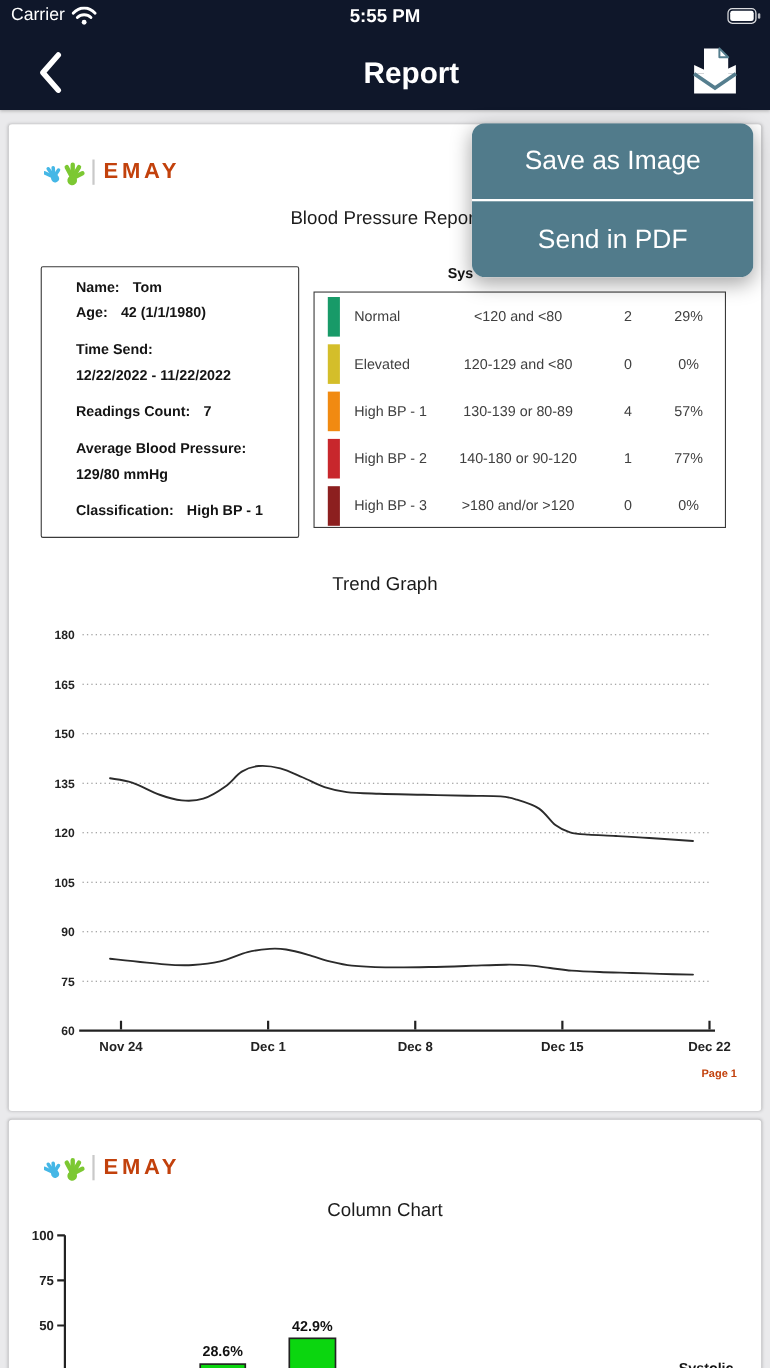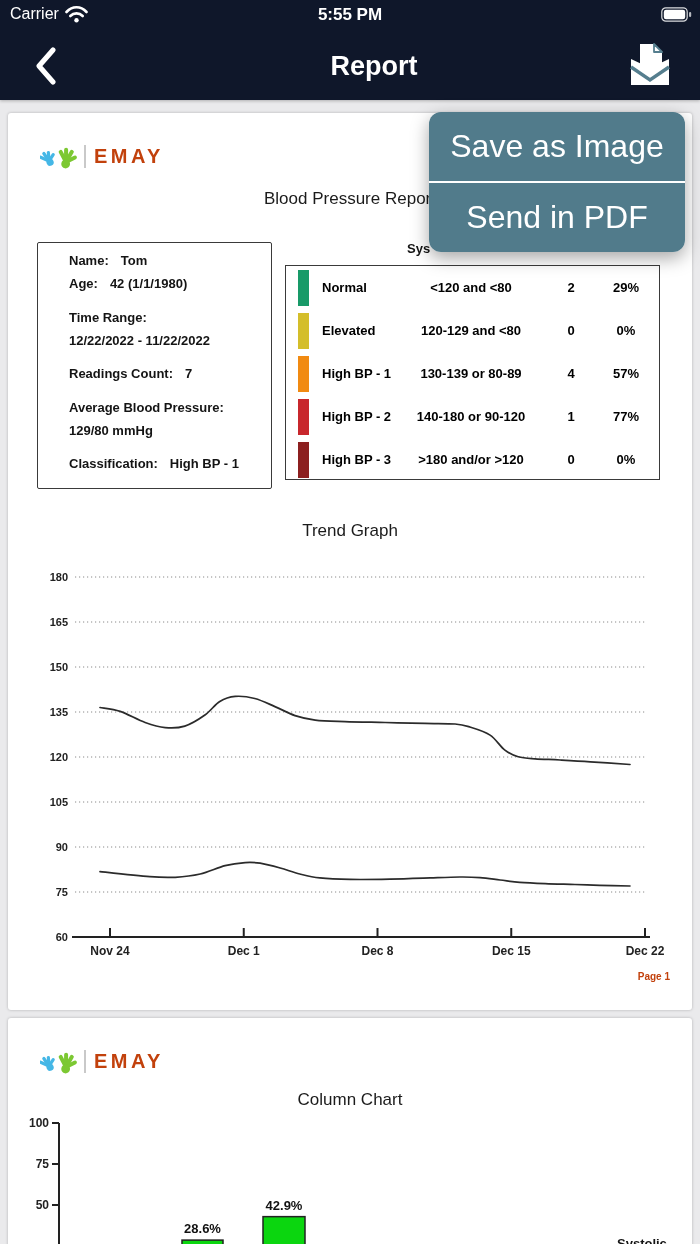--- a/index.html
+++ b/index.html
@@ -20,42 +20,42 @@
   .nav-row{position:relative;height:70px;display:flex;align-items:center;justify-content:center;padding-left:48px;}
   .nav-title{color:#fff;font-size:27px;font-weight:700;margin-top:2px;}
   .back-btn{position:absolute;left:26px;top:13px;width:40px;height:46px;background:none;border:none;
             padding:0;display:flex;align-items:center;justify-content:center;cursor:pointer;}
   .export-btn{position:absolute;right:24px;top:6px;width:52px;height:56px;background:none;border:none;
             padding:0;display:flex;align-items:center;justify-content:center;cursor:pointer;}
   
   .menu{position:absolute;left:429px;top:112px;width:256px;border-radius:12px;overflow:hidden;
         box-shadow:0 6px 18px rgba(0,0,0,.35);z-index:20;}
   .menu button{display:block;width:100%;height:69px;background:#517b8b;border:none;color:#fff;
-               font-size:32px;font-family:"Liberation Sans",sans-serif;cursor:pointer;}
+               font-size:24px;font-family:"Liberation Sans",sans-serif;cursor:pointer;}
   .menu-divider{height:2px;background:#fff;}
   
   .content{position:absolute;top:100px;left:0;right:0;bottom:0;}
   .card{position:relative;background:#fff;border-radius:3px;box-shadow:0 0 3px rgba(0,0,0,.25);}
   .card1{margin:13px 8px 8px;height:897px;}
   .card2{margin:0 8px;height:560px;}
   .logo{position:absolute;left:32px;top:26px;display:flex;align-items:center;}
   .logo-divider{width:2px;height:23px;background:#c9c9c9;margin:0 8px 0 4px;}
   .brand{font-size:20px;letter-spacing:3.5px;color:#c2410c;font-weight:700;}
   .doc-title{position:absolute;left:0;right:0;text-align:center;font-size:17px;color:#1b1b1b;}
   .card1 .doc-title{top:76px;}
   .card2 .doc-title{top:72px;}
   .table-caption{position:absolute;left:399px;top:128px;font-size:13px;font-weight:700;color:#141414;}
   .info-box{position:absolute;left:29px;top:129px;width:233px;height:245px;
             border:1.5px solid #3a3a3a;border-radius:2px;}
   .info-line{position:absolute;left:13px;font-size:13px;font-weight:700;color:#141414;white-space:nowrap;margin-left:18px;}
   .info-line .val{margin-left:12px;}
   .class-table{position:absolute;left:277px;top:152px;width:375px;height:215px;
                border:1.5px solid #3a3a3a;box-sizing:border-box;}
   .class-row{display:grid;grid-template-columns:24px 71px 156px 44px 1fr;align-items:center;
-             height:43px;padding-left:12px;font-size:13px;font-weight:700;color:#000000;}
+             height:43px;padding-left:12px;font-size:13px;font-weight:400;color:#404040;}
   .class-chip{width:11px;height:36px;}
   .class-range,.class-count,.class-pct{text-align:center;}
   .trend-title{position:absolute;left:0;right:0;top:408px;text-align:center;font-size:17px;color:#1b1b1b;}
   #trend-svg{position:absolute;left:0;top:440px;}
   .page-label{position:absolute;right:22px;top:858px;font-size:10px;font-weight:700;color:#c2410c;}
   #col-svg{position:absolute;left:0;top:92px;}
 </style>
 </head>
 <body>
 
@@ -119,21 +119,21 @@
       <div class="logo-divider"></div>
       <span class="brand">EMAY</span>
     </div>
 
     <div class="doc-title">Blood Pressure Report</div>
     <div class="table-caption">Sys</div>
 
     <div class="info-box" id="info-box">
         <div class="info-line" style="top: 10px;"><span>Name:</span><span class="val">Tom</span></div>
         <div class="info-line" style="top: 33px;"><span>Age:</span><span class="val">42  (1/1/1980)</span></div>
-        <div class="info-line" style="top: 67px;"><span>Time Range:</span></div>
+        <div class="info-line" style="top: 67px;"><span>Time Send:</span></div>
         <div class="info-line" style="top: 90px;"><span>12/22/2022 - 11/22/2022</span></div>
         <div class="info-line" style="top: 123px;"><span>Readings Count:</span><span class="val">7</span></div>
         <div class="info-line" style="top: 157px; text-align: right;"><span>Average Blood Pressure:</span></div>
         <div class="info-line" style="top: 180px;"><span>129/80 mmHg</span></div>
         <div class="info-line" style="top: 213px;"><span>Classification:</span><span class="val">High BP - 1</span></div>
       </div>
 
     <div class="class-table" id="class-table">
         <div class="class-row">
           <div class="class-chip" style="background: rgb(24, 154, 104);"></div>

